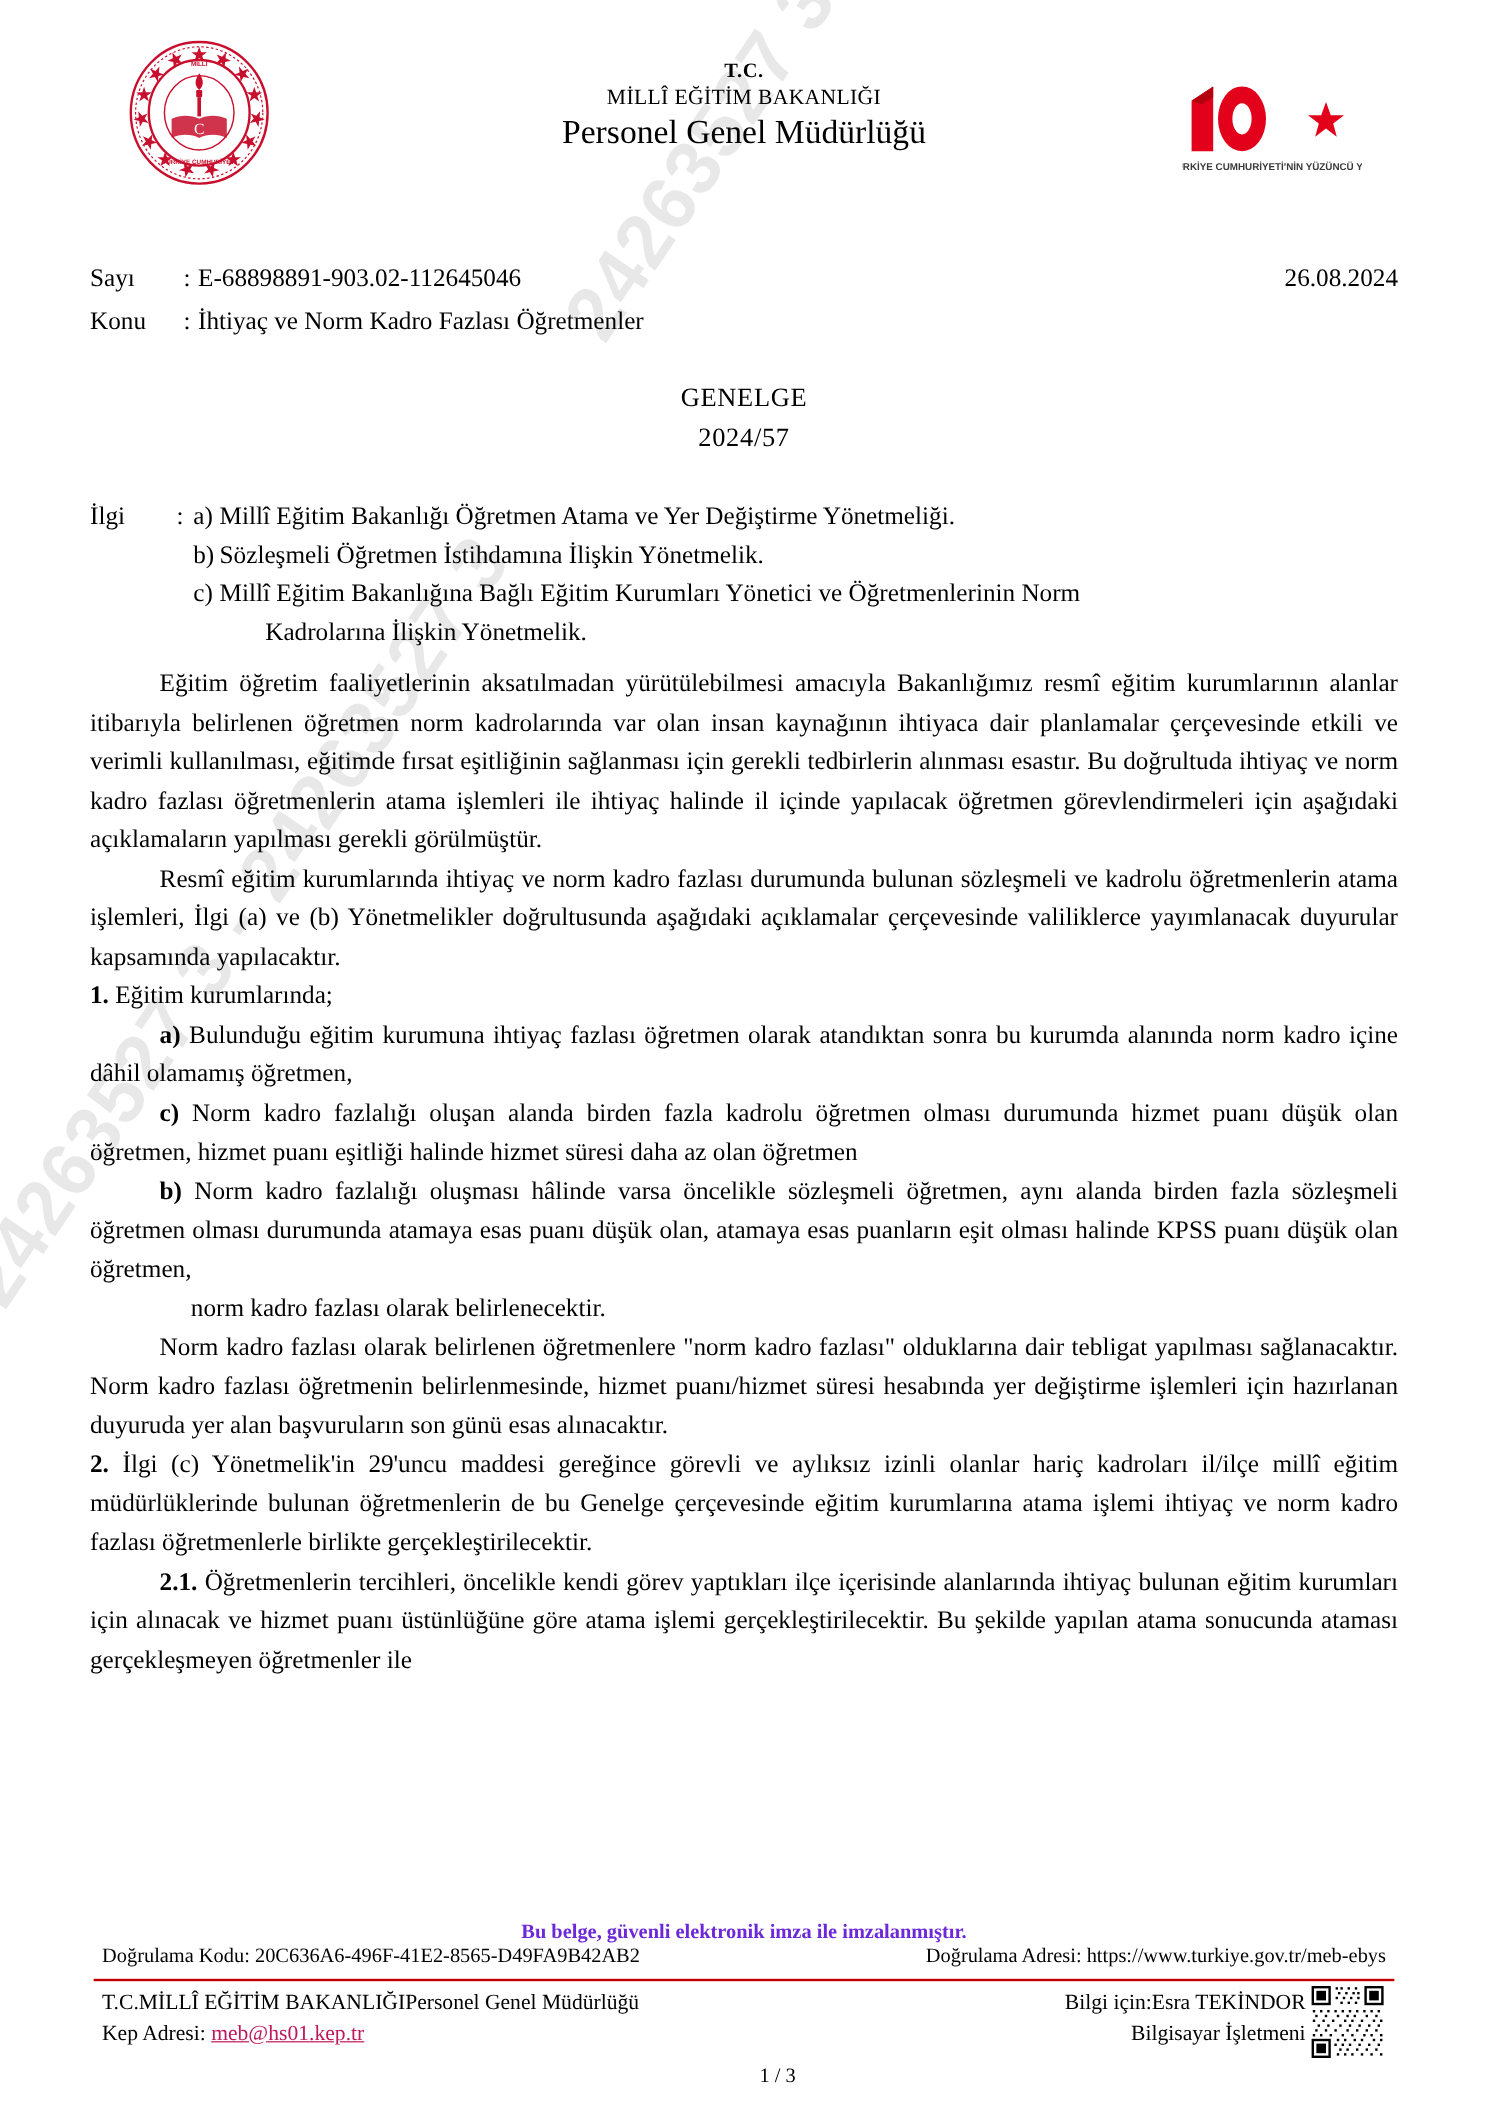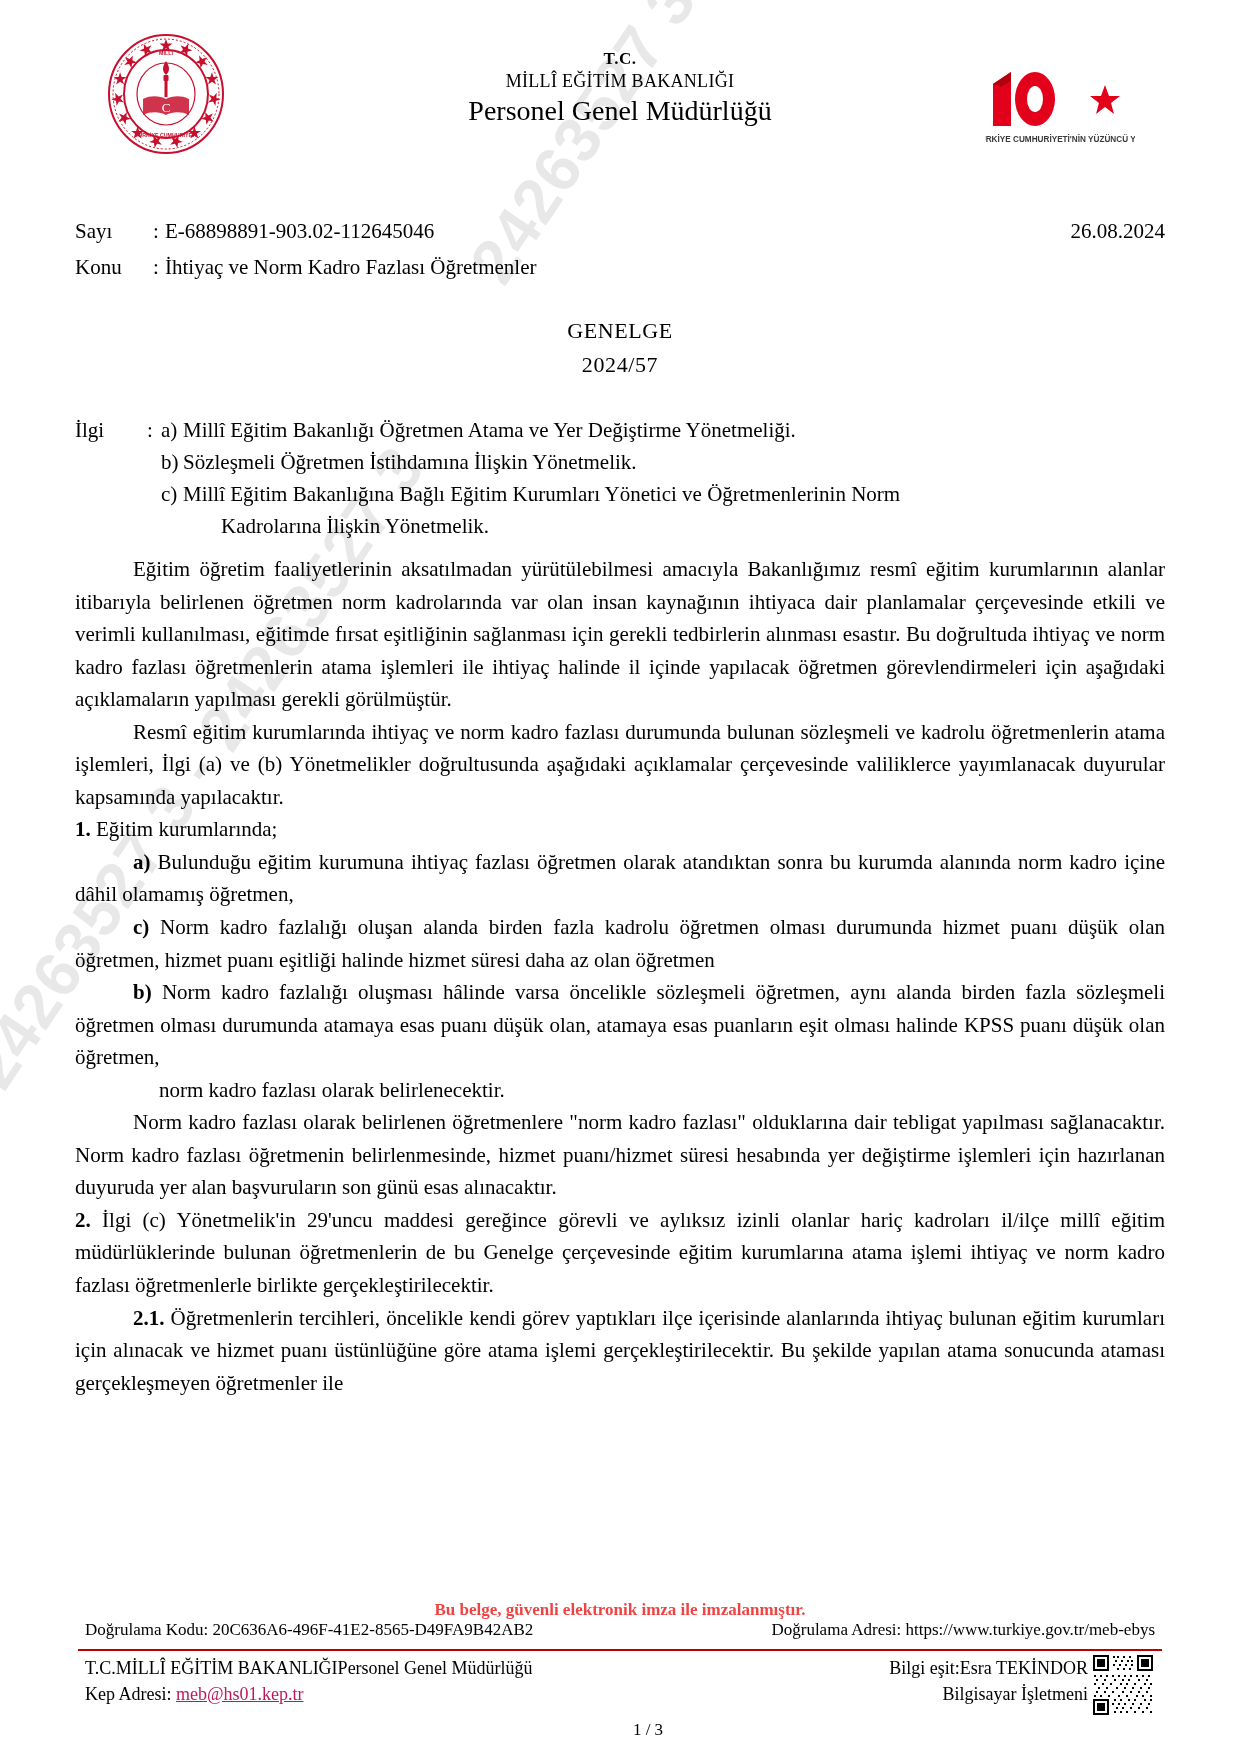--- a/index.html
+++ b/index.html
@@ -143,21 +143,21 @@
 
   
   .footer {
     position: absolute;
     left: 0;
     top: 1600px;
     width: 1240px;
   }
   .footer-note {
     text-align: center;
-    color: #ef4444;
+    color: #6d28d9;
     font-size: 17px;
     font-weight: bold;
   }
   .footer-line2 {
     position: relative;
     height: 26px;
     font-size: 17px;
     padding: 0 62px;
     box-sizing: border-box;
   }
@@ -369,21 +369,21 @@
 
     <div class="footer-bottom">
       <div class="fb-left">
         <div>T.C.MİLLÎ EĞİTİM BAKANLIĞIPersonel Genel Müdürlüğü</div>
         <div>
           <span>Kep Adresi: </span><a class="kep-link" href="#">meb@hs01.kep.tr</a>
         </div>
       </div>
 
       <div class="fb-right">
-        <div>Bilgi eşit:Esra TEKİNDOR</div>
+        <div>Bilgi için:Esra TEKİNDOR</div>
         <div>Bilgisayar İşletmeni</div>
       </div>
 
       <div class="qr">
         <svg viewBox="0 0 64 64" width="64" height="64" aria-hidden="true">
           <rect width="64" height="64" fill="#ffffff"></rect>
           <g fill="#000000">
             <rect x="2" y="2" width="16" height="16"></rect>
               <rect x="4" y="4" width="12" height="12" fill="#fff"></rect>
               <rect x="6" y="6" width="8" height="8"></rect>

